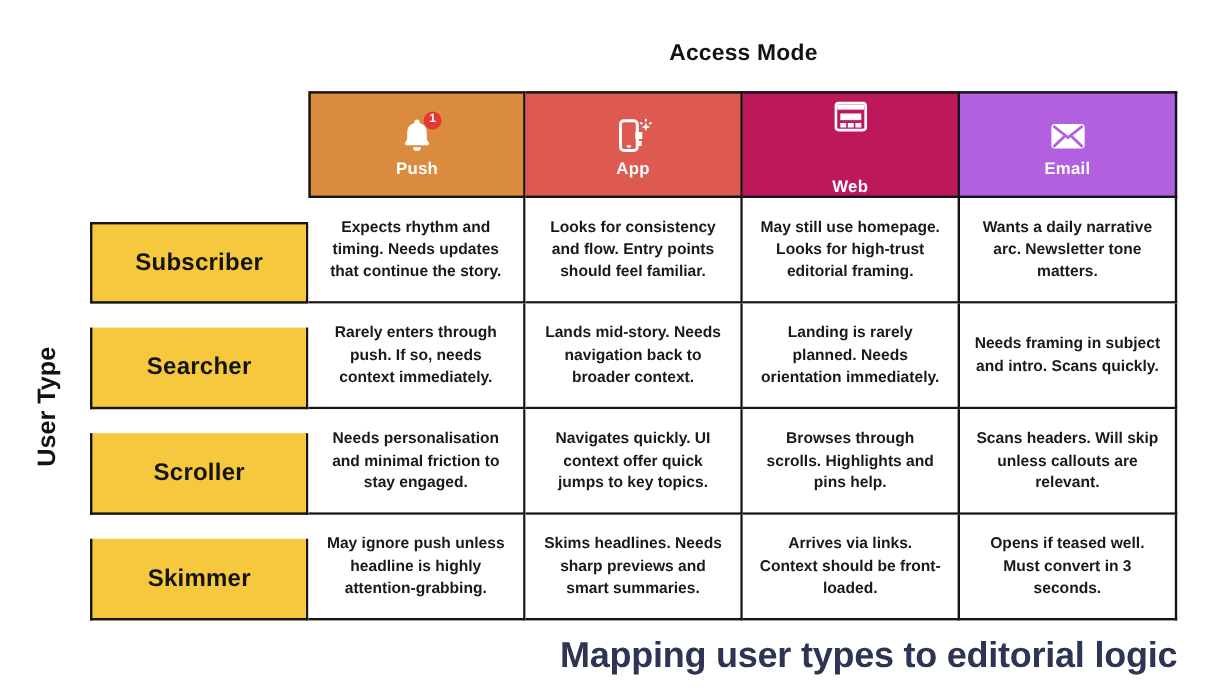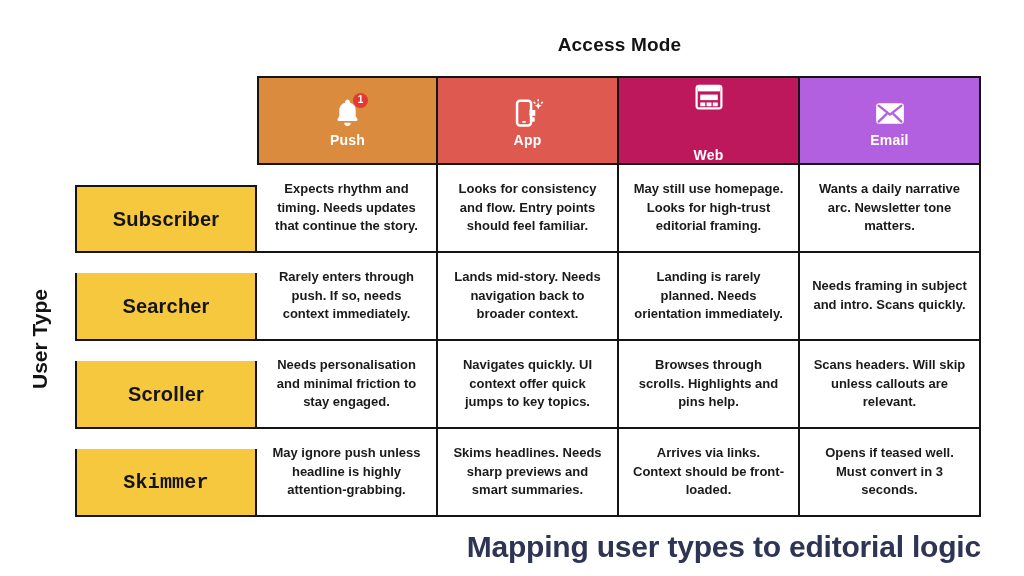--- a/index.html
+++ b/index.html
@@ -134,21 +134,21 @@
   <div class="cell">Needs framing in subject and intro. Scans quickly.</div>
 
   <div class="rowhead" style="background-color: rgb(246, 200, 62);">
     <span class="rowhead-label">Scroller</span>
   </div>
   <div class="cell">Needs personalisation and minimal friction to stay engaged.</div>
   <div class="cell">Navigates quickly. UI context offer quick jumps to key topics.</div>
   <div class="cell">Browses through scrolls. Highlights and pins help.</div>
   <div class="cell">Scans headers. Will skip unless callouts are relevant.</div>
 
-  <div class="rowhead" style="background-color: rgb(246, 200, 62); font-family: Liberation Mono, monospace;">
+  <div class="rowhead" style="background-color: rgb(246, 200, 62);">
     <span class="rowhead-label">Skimmer</span>
   </div>
   <div class="cell">May ignore push unless headline is highly attention-grabbing.</div>
   <div class="cell">Skims headlines. Needs sharp previews and smart summaries.</div>
   <div class="cell">Arrives via links. Context should be front-loaded.</div>
   <div class="cell">Opens if teased well. Must convert in 3 seconds.</div>
 </div>
 
 <div class="caption" style="color: rgb(46, 52, 83);">Mapping user types to editorial logic</div>
 

